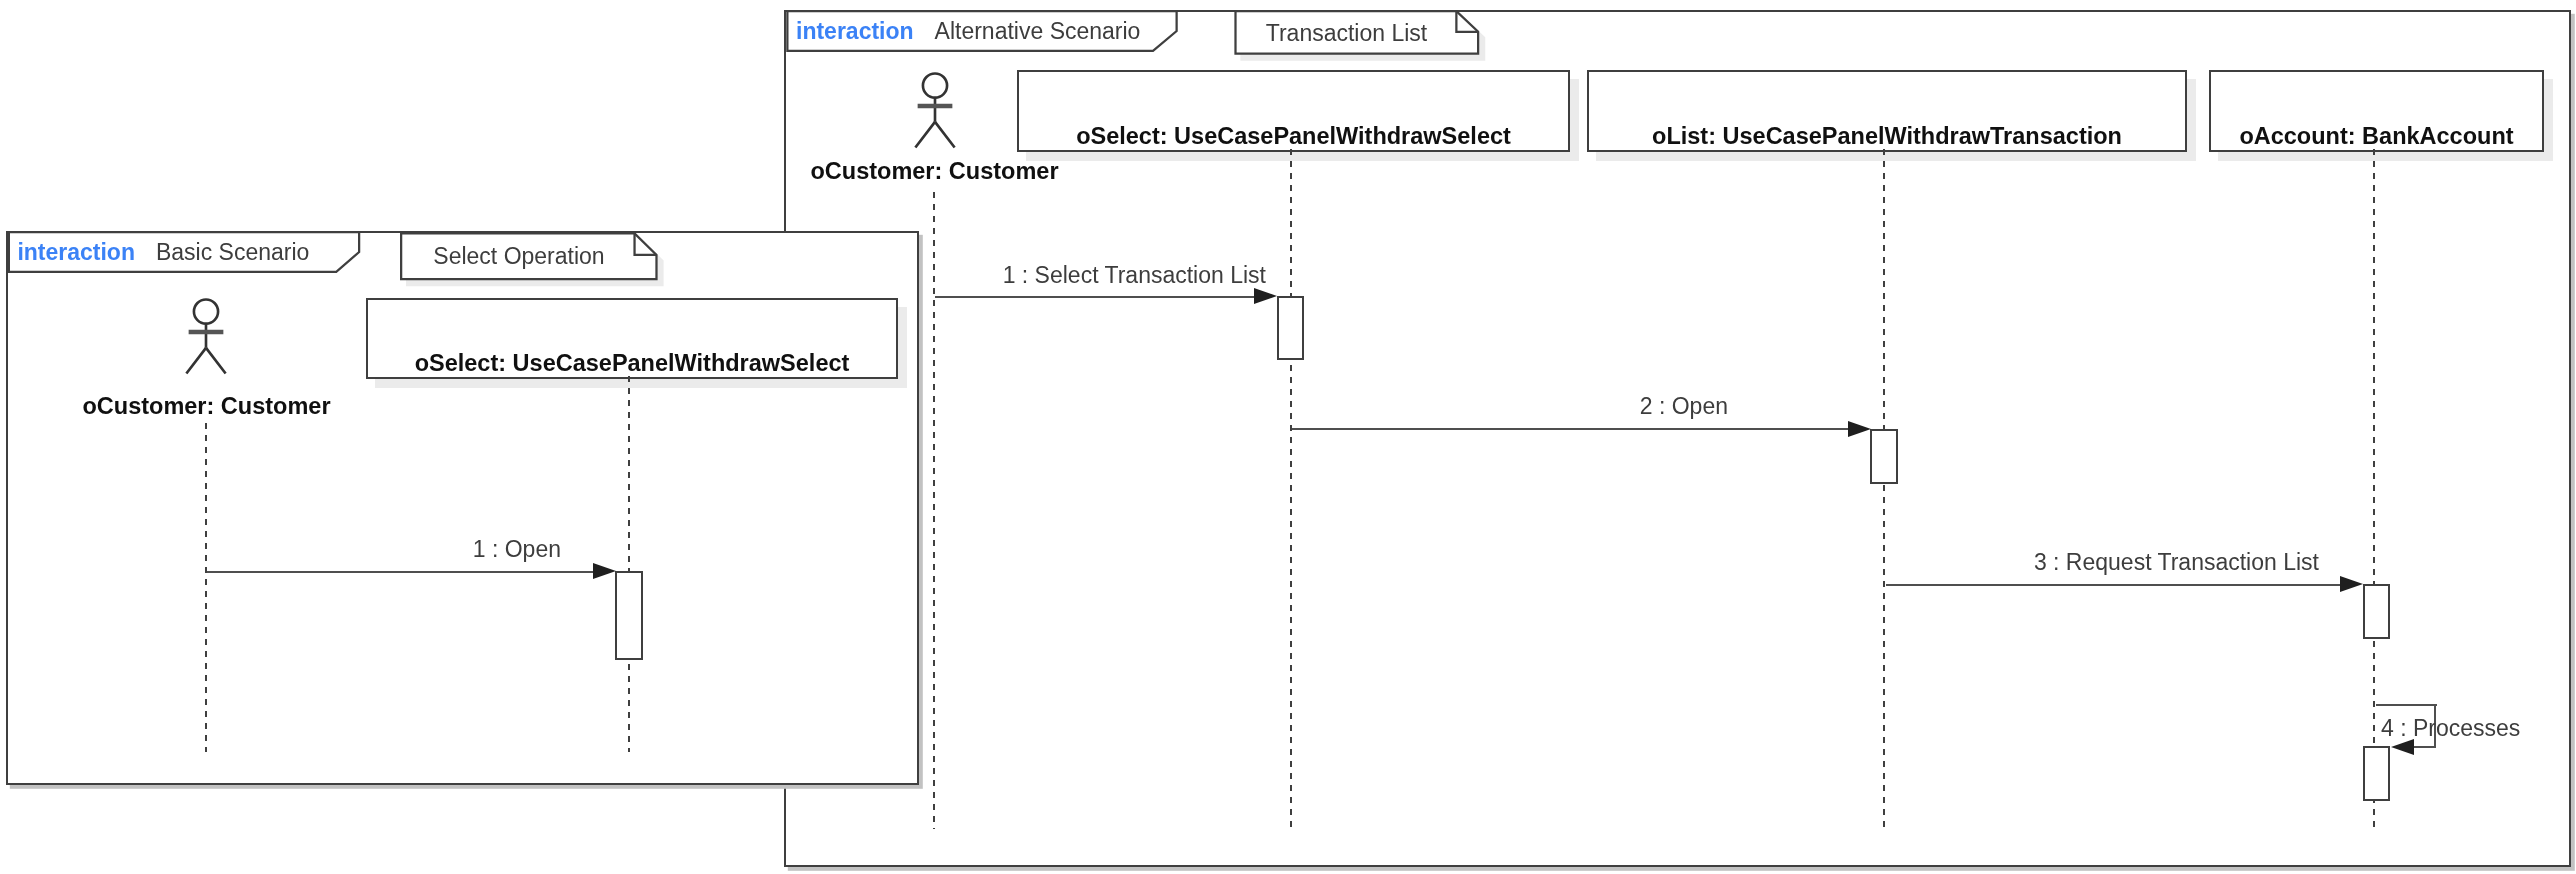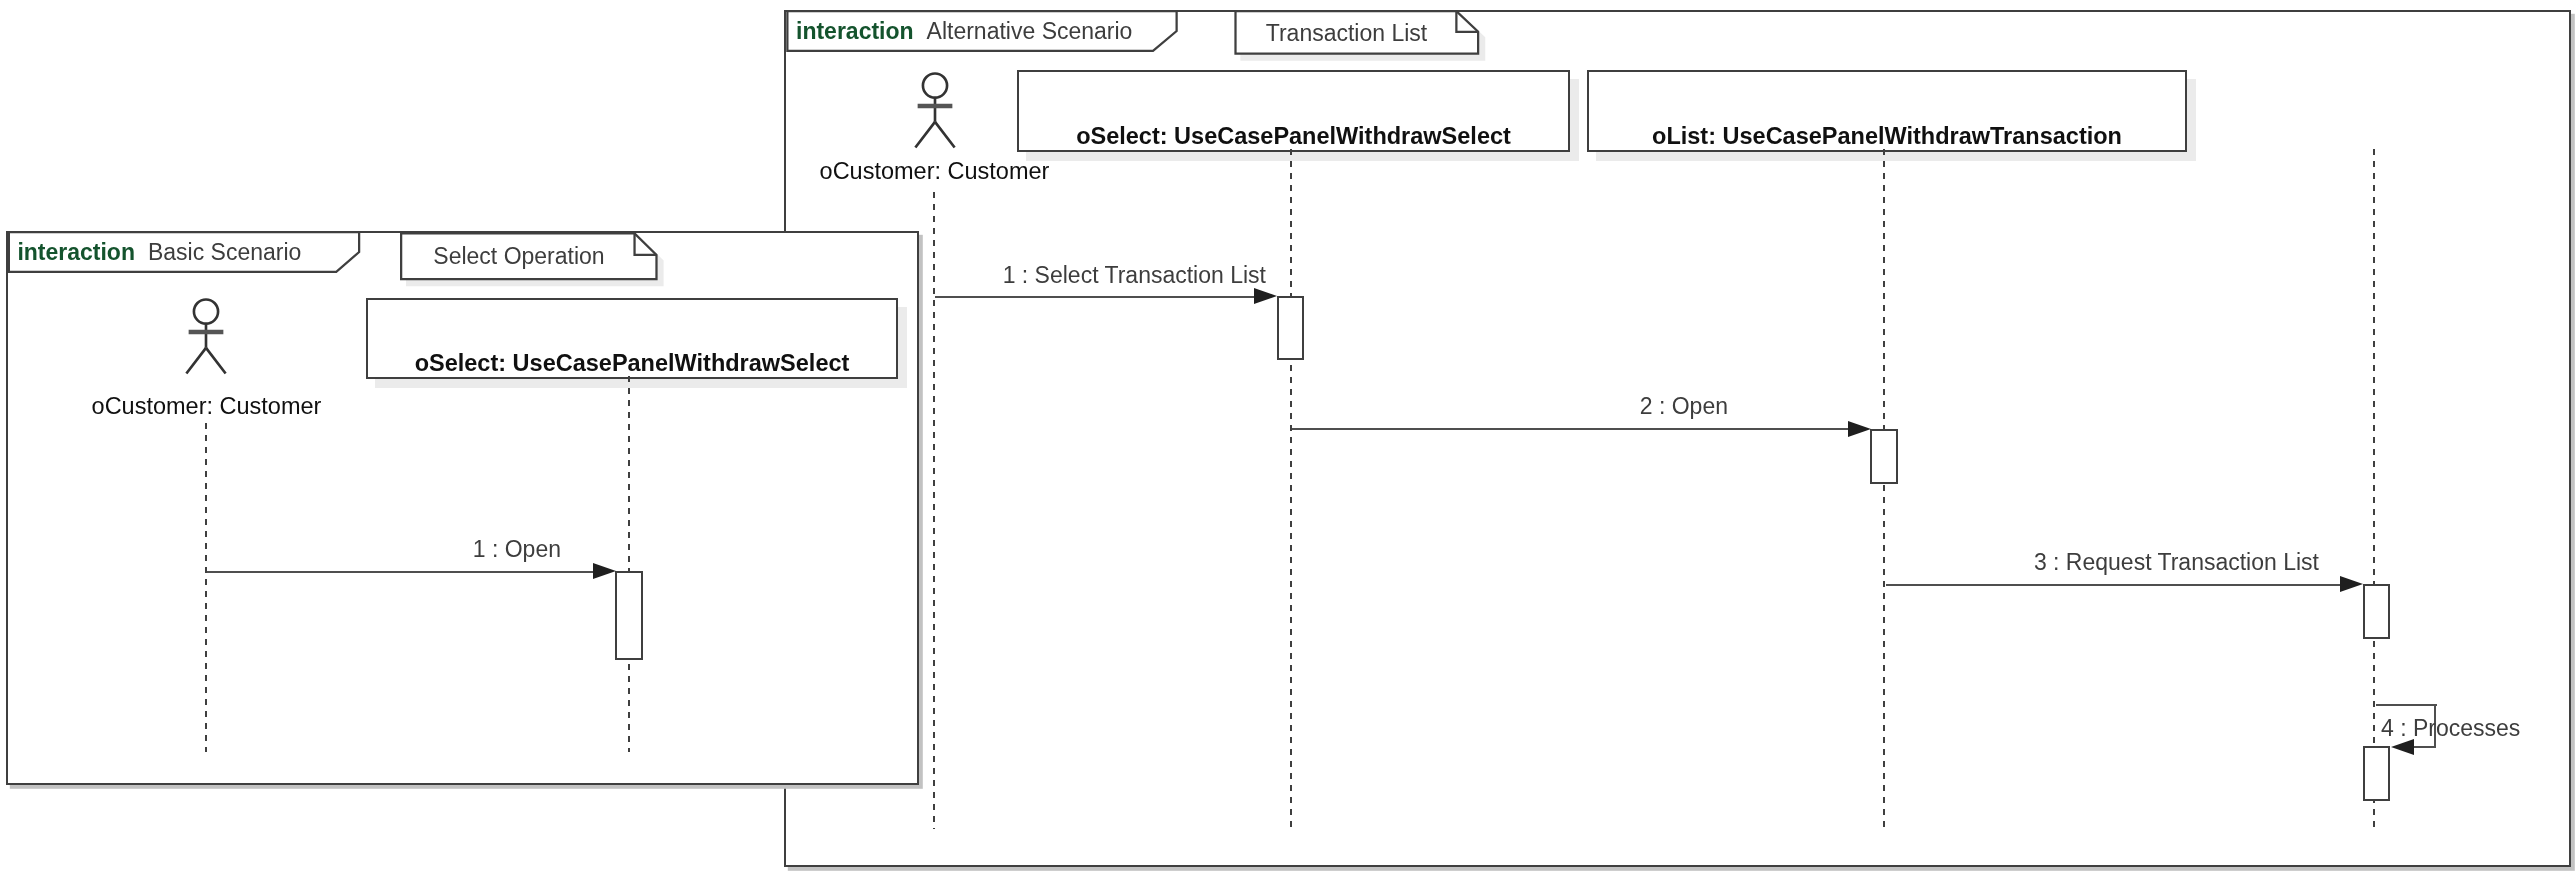--- a/index.html
+++ b/index.html
@@ -2,26 +2,26 @@
 <html style="font-size:12px"><head>
 <meta charset="utf-8">
 <style>
   html,body{margin:0;padding:0;background:#fff;}
   .canvas{position:relative;width:2576px;height:875px;background:#fff;overflow:hidden;
           font-family:"Liberation Sans",sans-serif;color:#3d3d3d;}
   .layer{position:absolute;inset:0;}
   .abs{position:absolute;}
   .frame{position:absolute;background:#fff;border:2.3px solid #3f3f3f;box-shadow:3.8px 3.8px 0 #c2c2c2;}
   .pent-text{position:absolute;font-size:23px;white-space:nowrap;color:#3d3d3d;}
-  .pent-text b{color:#14532d;font-weight:bold;margin-right:13px;}
+  .pent-text b{color:#3b82f6;font-weight:bold;margin-right:21px;}
   .note-text{position:absolute;font-size:23px;color:#3d3d3d;text-align:center;white-space:nowrap;}
   .headbox{position:absolute;background:#fff;border:2.3px solid #3f3f3f;box-shadow:9px 9px 0 #ebebeb;
            display:flex;align-items:flex-end;justify-content:center;}
   .headbox span{font-weight:bold;font-size:23.5px;color:#101010;white-space:nowrap;}
-  .actor-label{position:absolute;font-weight:normal;font-size:23.5px;color:#101010;text-align:center;white-space:nowrap;}
+  .actor-label{position:absolute;font-weight:bold;font-size:23.5px;color:#101010;text-align:center;white-space:nowrap;}
   .lifeline{position:absolute;width:2.3px;
             background:repeating-linear-gradient(to bottom,#3f3f3f 0 6px,rgba(0,0,0,0) 6px 12px);}
   .activation{position:absolute;background:#fff;border:2.3px solid #3f3f3f;box-sizing:border-box;}
   .msg-line{position:absolute;height:2.3px;background:#4f4f4f;}
   .msg-vline{position:absolute;width:2.3px;background:#4f4f4f;}
   .arrow-r{position:absolute;width:0;height:0;border-left:23px solid #1f1f1f;
            border-top:8.3px solid rgba(0,0,0,0);border-bottom:8.3px solid rgba(0,0,0,0);}
   .arrow-l{position:absolute;width:0;height:0;border-right:23px solid #1f1f1f;
            border-top:8.3px solid rgba(0,0,0,0);border-bottom:8.3px solid rgba(0,0,0,0);}
   .msg-label{position:absolute;font-size:23px;color:#3d3d3d;text-align:right;white-space:nowrap;}
@@ -55,20 +55,23 @@
       <line x1="15" y1="45" x2="61" y2="45" stroke="#555555" stroke-width="6"></line>
       <path d="M38,66 L12,100 M38,66 L64,100" fill="none" stroke="#333333" stroke-width="3.5"></path>
     </svg>
     <div class="actor-label" style="left:783px;top:158px;width:303px;">oCustomer: Customer</div>
 
     <div class="headbox" style="left:1017px;top:70px;width:549px;height:78px;">
       <span>oSelect: UseCasePanelWithdrawSelect</span>
     </div>
     <div class="headbox" style="left:1587px;top:70px;width:596px;height:78px;">
       <span>oList: UseCasePanelWithdrawTransaction</span>
+    </div>
+    <div class="headbox" style="left:2209px;top:70px;width:331px;height:78px;">
+      <span>oAccount: BankAccount</span>
     </div>
 
     <div class="lifeline" style="left:933px;top:192px;height:637px;"></div>
     <div class="lifeline" style="left:1290px;top:149px;height:680px;"></div>
     <div class="lifeline" style="left:1883px;top:149px;height:680px;"></div>
     <div class="lifeline" style="left:2373px;top:149px;height:680px;"></div>
 
     <div class="activation" style="left:1277px;top:296px;width:27px;height:64px;"></div>
     <div class="activation" style="left:1870px;top:429px;width:28px;height:55px;"></div>
     <div class="activation" style="left:2363px;top:584px;width:26.5px;height:55px;"></div>

